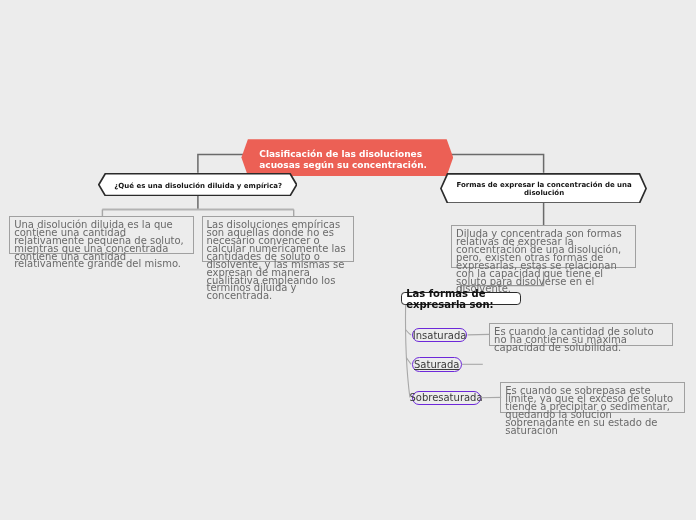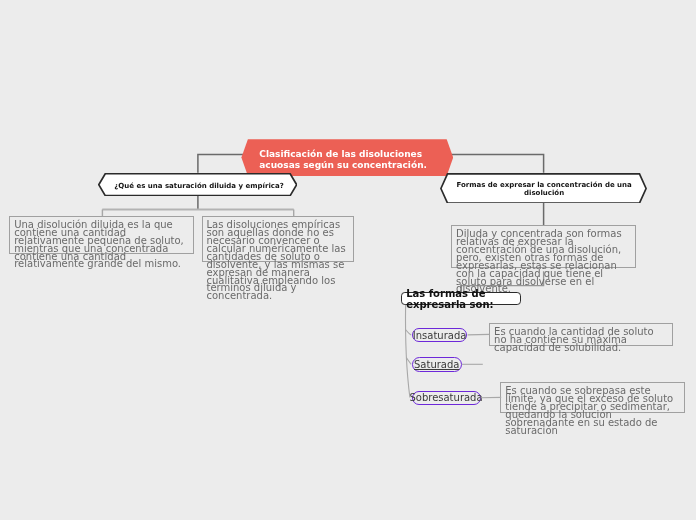--- a/index.html
+++ b/index.html
@@ -55,21 +55,21 @@
 </svg>
 
 <div class="node root" style="left:241.4px;top:108.2px;width:211.8px;height:36.8px;padding:9.7px 18px 0 17.9px;align-items:flex-start;margin-top:31px;">
   <span>Clasificación de las disoluciones acuosas según su concentración.</span>
 </div>
 
 <div class="node hexw" style="left:98px;top:172.5px;width:199.5px;height:23.4px;padding:9.0px 13.5px 0 16.3px;align-items:flex-start;">
   <svg class="hexbg" viewBox="0 0 199.5 23.4" preserveAspectRatio="none">
     <polygon points="0.75,11.7 7.25,0.75 192.25,0.75 198.75,11.7 192.25,22.65 7.25,22.65" fill="#fff" stroke="#2b2b2b" stroke-width="1.7"></polygon>
   </svg>
-  <span class="txt">¿Qué es una saturación diluida y empírica?</span>
+  <span class="txt">¿Qué es una disolución diluida y empírica?</span>
 </div>
 
 <div class="node hexw" style="left:440px;top:172.5px;width:207.1px;height:31.0px;padding:8.2px 14.8px 0 15.9px;align-items:flex-start;text-align:center;">
   <svg class="hexbg" viewBox="0 0 207.1 31" preserveAspectRatio="none">
     <polygon points="0.9,15.5 7.5,0.9 199.6,0.9 206.2,15.5 199.6,30.1 7.5,30.1" fill="#fff" stroke="#2b2b2b" stroke-width="1.7"></polygon>
   </svg>
   <span class="txt">Formas de expresar la concentración de una disolución</span>
 </div>
 
 <div class="node desc" style="left:9.3px;top:215.9px;width:184.7px;height:38.6px;">

